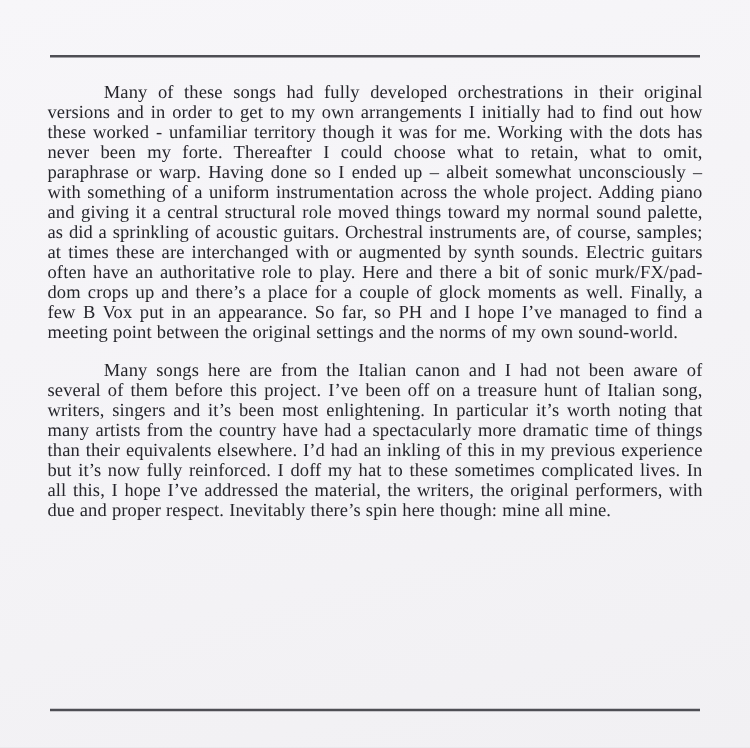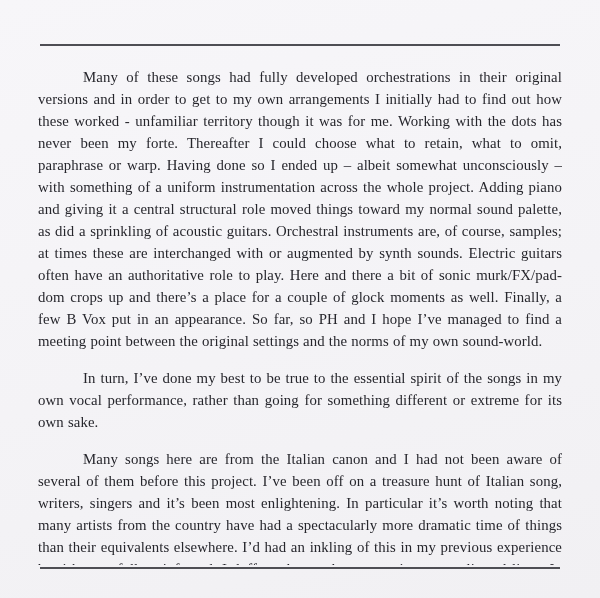--- a/index.html
+++ b/index.html
@@ -29,35 +29,34 @@
     position: absolute;
     top: 66px;
     left: 38px;
     width: 524px;
     bottom: 33px;
     overflow: hidden;
   }
   .text-block p {
     margin: 0 0 15px 0;
     font-size: 14.8px;
-    line-height: 22px;
+    line-height: 16px;
     text-align: justify;
     text-indent: 45px;
     letter-spacing: 0.1px;
     word-spacing: 0.3px;
     font-family: Liberation Serif, serif;
   }
   .text-block p:last-child { margin-bottom: 8px; }
 </style>
 </head>
 <body>
 
 <div class="page">
   <div class="rule rule-top"></div>
 
   <div class="text-block">
     <p>Many of these songs had fully developed orchestrations in their original versions and in order to get to my own arrangements I initially had to find out how these worked - unfamiliar territory though it was for me. Working with the dots has never been my forte. Thereafter I could choose what to retain, what to omit, paraphrase or warp. Having done so I ended up – albeit somewhat unconsciously – with something of a uniform instrumentation across the whole project. Adding piano and giving it a central structural role moved things toward my normal sound palette, as did a sprinkling of acoustic guitars. Orchestral instruments are, of course, samples; at times these are interchanged with or augmented by synth sounds. Electric guitars often have an authoritative role to play. Here and there a bit of sonic murk/FX/pad-dom crops up and there’s a place for a couple of glock moments as well. Finally, a few B Vox put in an appearance. So far, so PH and I hope I’ve managed to find a meeting point between the original settings and the norms of my own sound-world.</p>
-    <p>In turn, I’ve done my best to be true to the essential spirit of the songs in my own vocal performance, rather than going for something different or extreme for its own sake.</p>
     <p>Many songs here are from the Italian canon and I had not been aware of several of them before this project. I’ve been off on a treasure hunt of Italian song, writers, singers and it’s been most enlightening. In particular it’s worth noting that many artists from the country have had a spectacularly more dramatic time of things than their equivalents elsewhere. I’d had an inkling of this in my previous experience but it’s now fully reinforced. I doff my hat to these sometimes complicated lives. In all this, I hope I’ve addressed the material, the writers, the original performers, with due and proper respect. Inevitably there’s spin here though: mine all mine.</p>
   </div>
 
   <div class="rule rule-bottom"></div>
 </div>
 
 </body></html>

